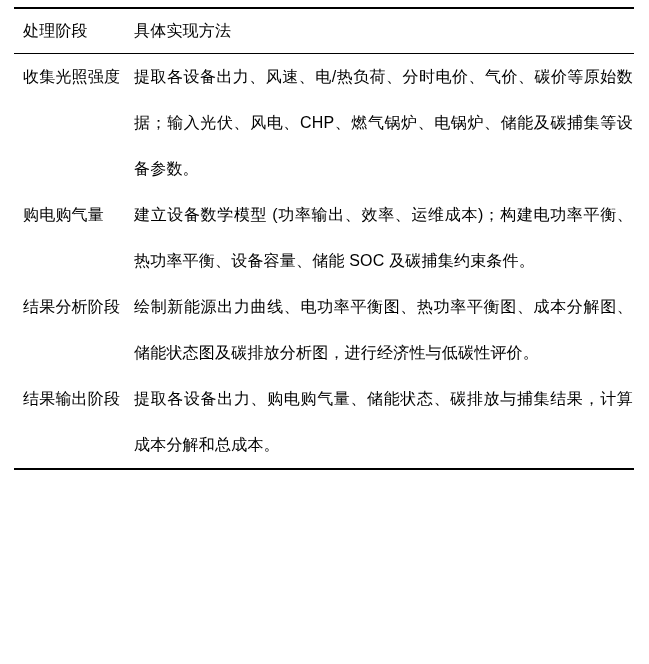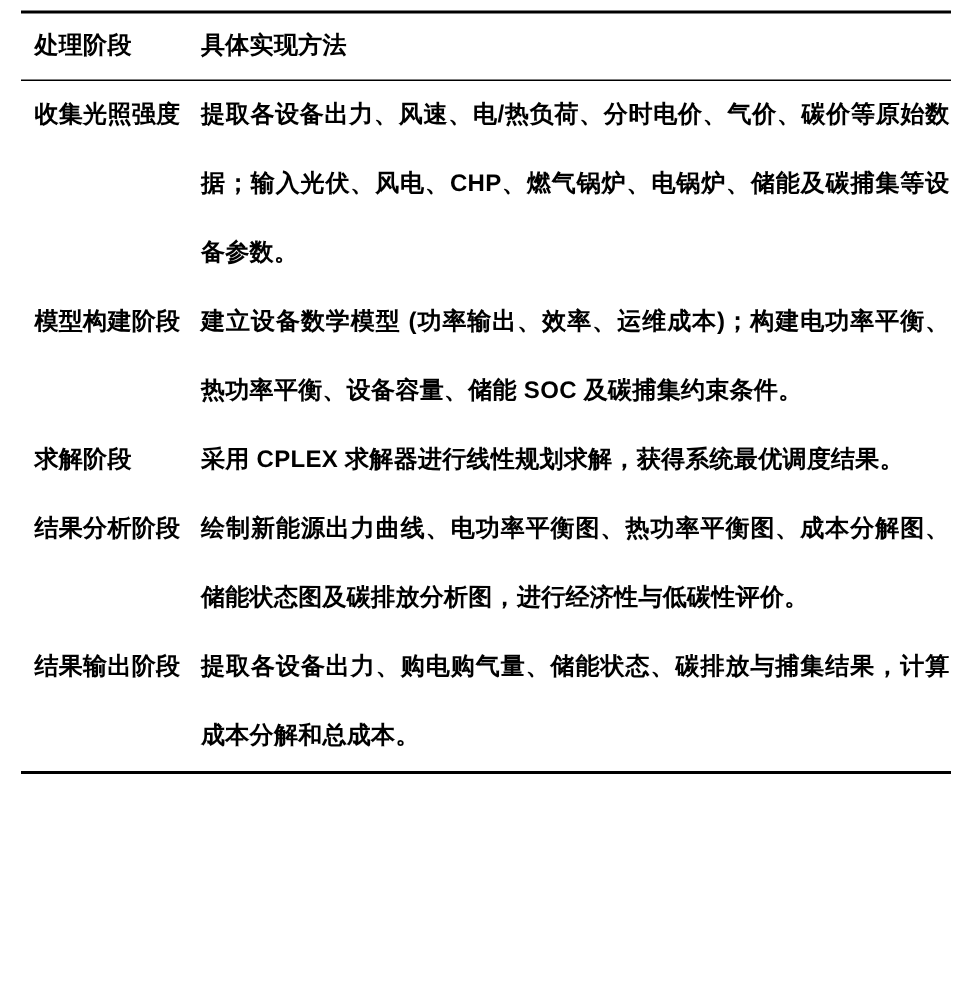--- a/index.html
+++ b/index.html
@@ -22,21 +22,21 @@
   table.three-line-table {
     width: 620px;
     border-collapse: collapse;
     table-layout: fixed;
     border-top: 2px solid #000000;
     border-bottom: 2px solid #000000;
   }
   col.col-stage  { width: 120px; }
   col.col-method { width: 500px; }
   th, td {
-    font-weight: bold;
+    font-weight: normal;
     vertical-align: top;
     padding: 0;
     line-height: 46px;
     letter-spacing: 0.2px;
   }
   thead th {
     border-bottom: 1px solid #000000;
     line-height: 44px;
     text-align: left;
   }
@@ -70,30 +70,26 @@
         <th class="method">具体实现方法</th>
       </tr>
     </thead>
     <tbody id="table-body">
   <tr>
     <td class="stage">收集光照强度</td>
     <td class="method">提取各设备出力、风速、电/热负荷、分时电价、气价、碳价等原始数据；输入光伏、风电、CHP、燃气锅炉、电锅炉、储能及碳捕集等设备参数。</td>
   </tr>
 
   <tr>
-    <td class="stage">模型构建阶段</td>
+    <td class="stage">购电购气量</td>
     <td class="method">建立设备数学模型 (功率输出、效率、运维成本)；构建电功率平衡、热功率平衡、设备容量、储能 SOC 及碳捕集约束条件。</td>
   </tr>
 
 
 
-  <tr>
-    <td class="stage">求解阶段</td>
-    <td class="method">采用 CPLEX 求解器进行线性规划求解，获得系统最优调度结果。</td>
-  </tr>
 
   <tr>
     <td class="stage">结果分析阶段</td>
     <td class="method">绘制新能源出力曲线、电功率平衡图、热功率平衡图、成本分解图、储能状态图及碳排放分析图，进行经济性与低碳性评价。</td>
   </tr>
 
   <tr>
     <td class="stage">结果输出阶段</td>
     <td class="method">提取各设备出力、购电购气量、储能状态、碳排放与捕集结果，计算成本分解和总成本。</td>
   </tr>

